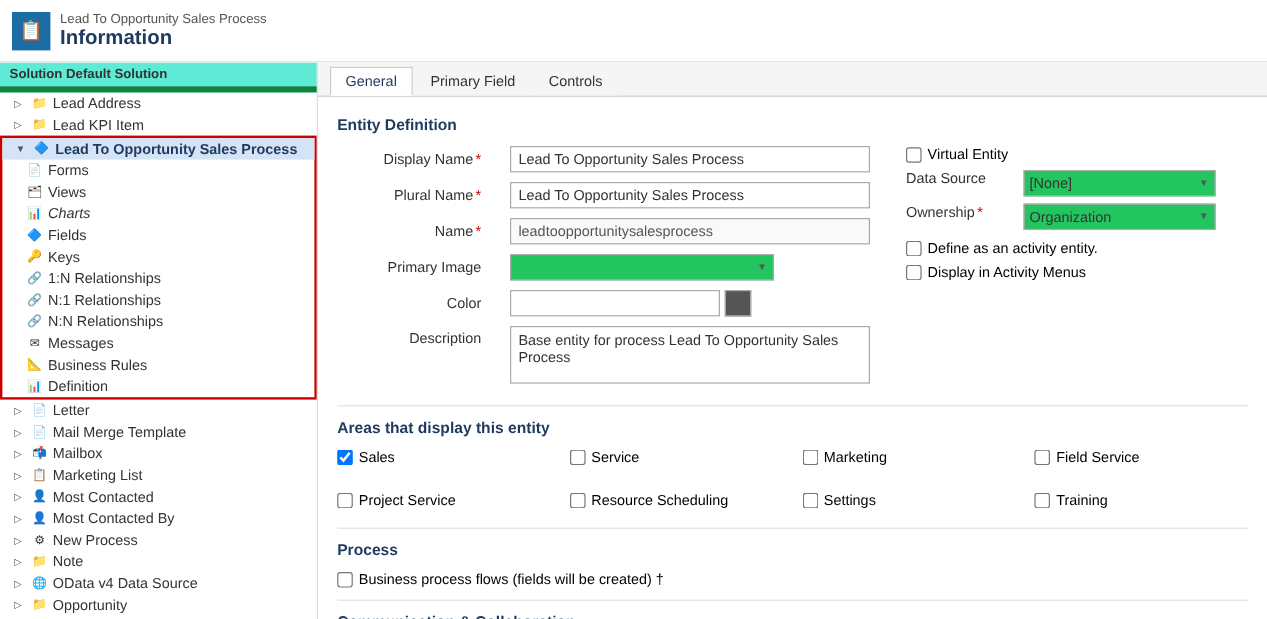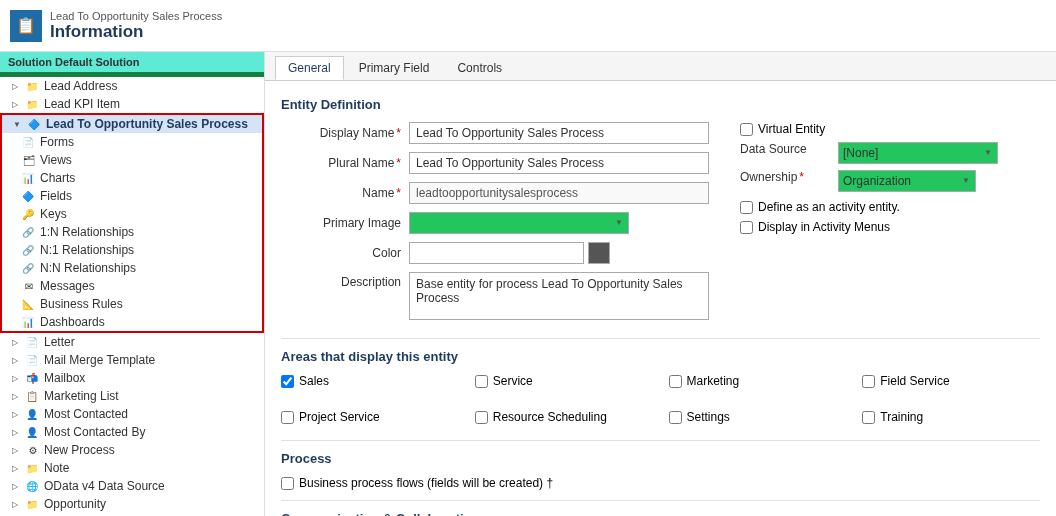--- a/index.html
+++ b/index.html
@@ -38,21 +38,21 @@
     .tab.active { background: #fff; border: 1px solid #ccc; border-bottom: 1px solid #fff; font-weight: normal; color: #1e3a5f; }
 
     
     .content-body { padding: 12px 16px; }
     .section-title { font-weight: bold; font-size: 13px; color: #1e3a5f; margin-bottom: 10px; margin-top: 4px; }
 
     .form-layout { display: flex; gap: 30px; }
     .form-left { flex: 1; }
     .form-right { width: 300px; flex-shrink: 0; }
 
-    .form-row { display: flex; align-items: center; margin-bottom: 8px; gap: 8px; }
+    .form-row { display: flex; align-items: center; margin-bottom: 8px; gap: 24px; }
     .form-label { width: 120px; flex-shrink: 0; text-align: right; color: #333; }
     .required { color: #cc0000; margin-left: 2px; }
     .form-input { border: 1px solid #aaa; padding: 2px 6px; height: 22px; font-size: 12px; color: #333; background: #fff; }
     .form-input-full { width: 300px; }
     .form-select { border: 1px solid #aaa; padding: 2px 4px; height: 22px; font-size: 12px; color: #333; background: #22c55e; width: 220px; appearance: none; }
     .form-select-wrapper { position: relative; display: inline-block; }
     .form-select-wrapper::after { content: '▼'; font-size: 8px; position: absolute; right: 6px; top: 6px; color: #555; pointer-events: none; }
     .color-input-row { display: flex; gap: 4px; align-items: center; }
     .color-box { width: 22px; height: 22px; background: #555; border: 1px solid #aaa; flex-shrink: 0; }
     .color-field { border: 1px solid #aaa; width: 175px; height: 22px; }
@@ -111,21 +111,21 @@
       <div class="sidebar-child" style="display:flex;align-items:center;gap:4px;padding:2px 8px 2px 20px;cursor:pointer;color:#333;">
         <span class="icon-sm">📄</span>
         <span>Forms</span>
       </div>
       <div class="sidebar-child" style="display:flex;align-items:center;gap:4px;padding:2px 8px 2px 20px;cursor:pointer;color:#333;">
         <span class="icon-sm">🗂</span>
         <span>Views</span>
       </div>
       <div class="sidebar-child" style="display:flex;align-items:center;gap:4px;padding:2px 8px 2px 20px;cursor:pointer;color:#e8a000;">
         <span class="icon-sm">📊</span>
-        <span style="color:#333;">Charts</span>
+        <span style="color:#333;font-style:italic;">Charts</span>
       </div>
       <div class="sidebar-child" style="display:flex;align-items:center;gap:4px;padding:2px 8px 2px 20px;cursor:pointer;color:#333;">
         <span class="icon-sm icon-blue">🔷</span>
         <span>Fields</span>
       </div>
       <div class="sidebar-child" style="display:flex;align-items:center;gap:4px;padding:2px 8px 2px 20px;cursor:pointer;color:#333;">
         <span class="icon-sm">🔑</span>
         <span>Keys</span>
       </div>
       <div class="sidebar-child" style="display:flex;align-items:center;gap:4px;padding:2px 8px 2px 20px;cursor:pointer;color:#333;">
@@ -143,21 +143,21 @@
       <div class="sidebar-child" style="display:flex;align-items:center;gap:4px;padding:2px 8px 2px 20px;cursor:pointer;color:#333;">
         <span class="icon-sm">✉</span>
         <span>Messages</span>
       </div>
       <div class="sidebar-child" style="display:flex;align-items:center;gap:4px;padding:2px 8px 2px 20px;cursor:pointer;color:#333;">
         <span class="icon-sm">📐</span>
         <span>Business Rules</span>
       </div>
       <div class="sidebar-child" style="display:flex;align-items:center;gap:4px;padding:2px 8px 2px 20px;cursor:pointer;color:#333;">
         <span class="icon-sm">📊</span>
-        <span>Dashboards</span>
+        <span>Definition</span>
       </div>
     </div>
 
     <div class="sidebar-item">
       <span class="icon-sm triangle">▷</span>
       <span class="icon-sm">📄</span>
       <span>Letter</span>
     </div>
     <div class="sidebar-item">
       <span class="icon-sm triangle">▷</span>
@@ -279,21 +279,21 @@
                 <option>[None]</option>
               </select>
             </div>
           </div>
 
           <div class="dropdown-row">
             <span class="dropdown-label">
               <span>Ownership</span><span class="required">*</span>
             </span>
             <div class="form-select-wrapper">
-              <select class="form-select" style="width:138px;">
+              <select class="form-select" style="width:160px;">
                 <option>Organization</option>
               </select>
             </div>
           </div>
           <div style="margin-top:8px;">
             <div class="checkbox-row">
               <input type="checkbox" class="cb-input" style="">
               <span>Define as an activity entity.</span>
             </div>
             <div class="checkbox-row">

